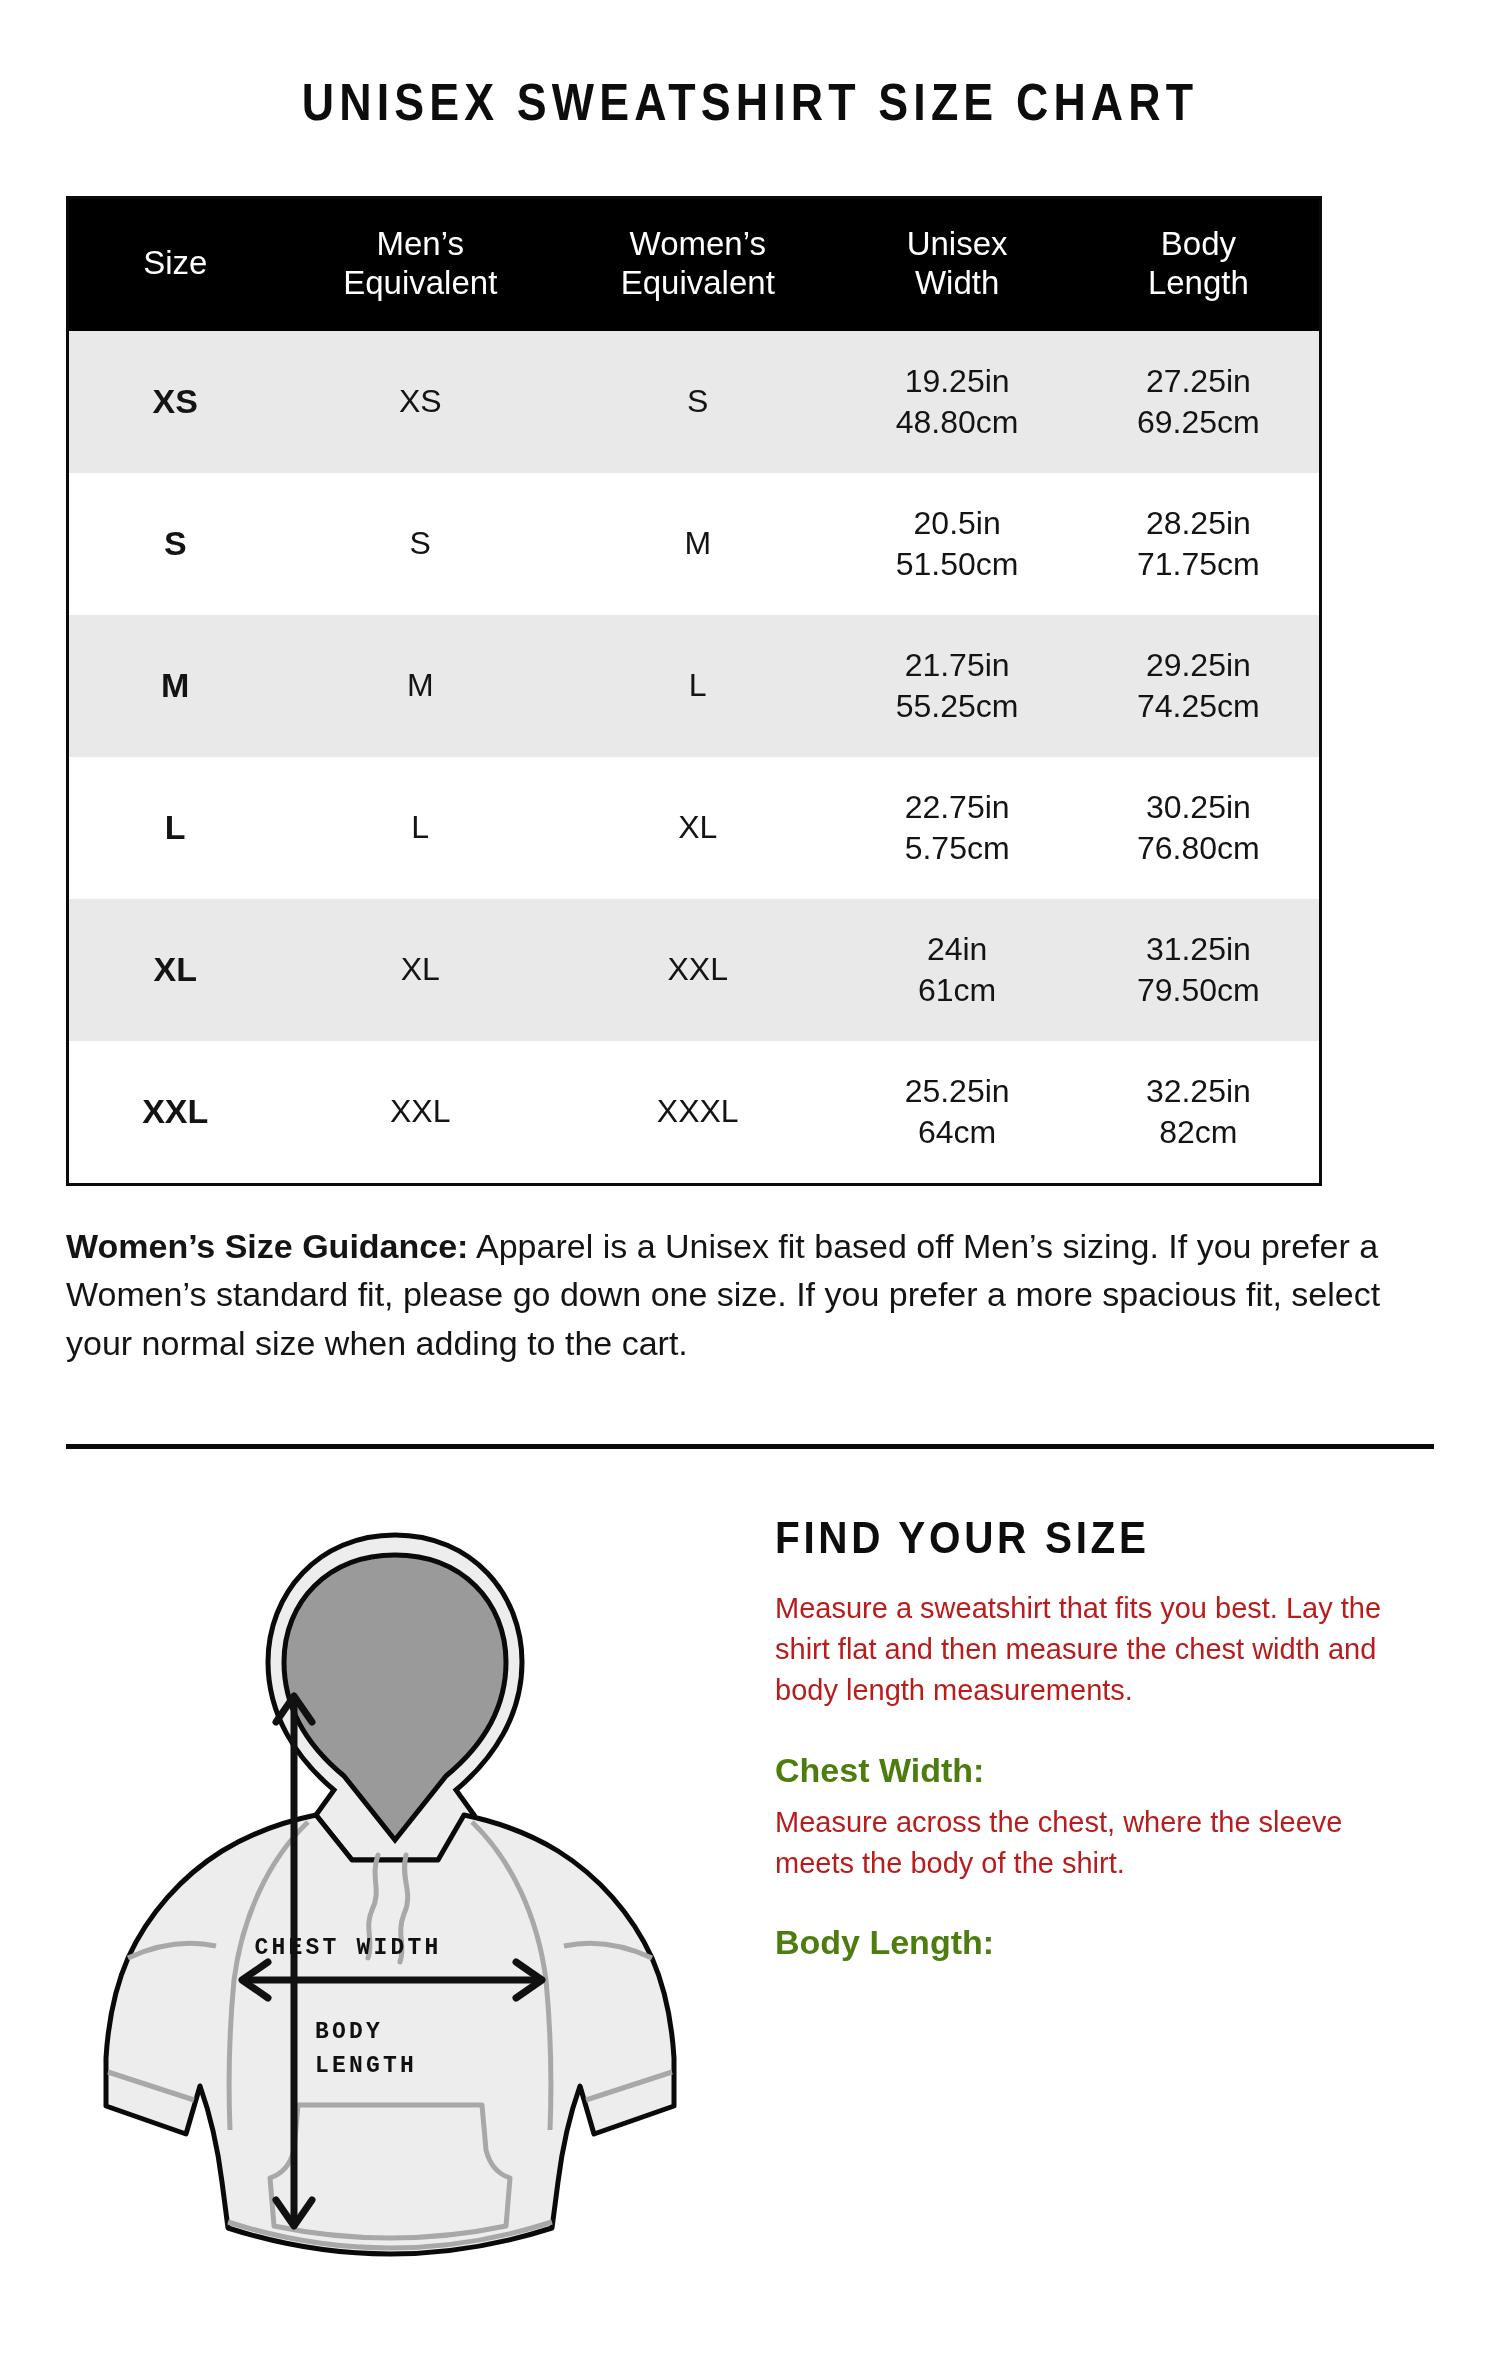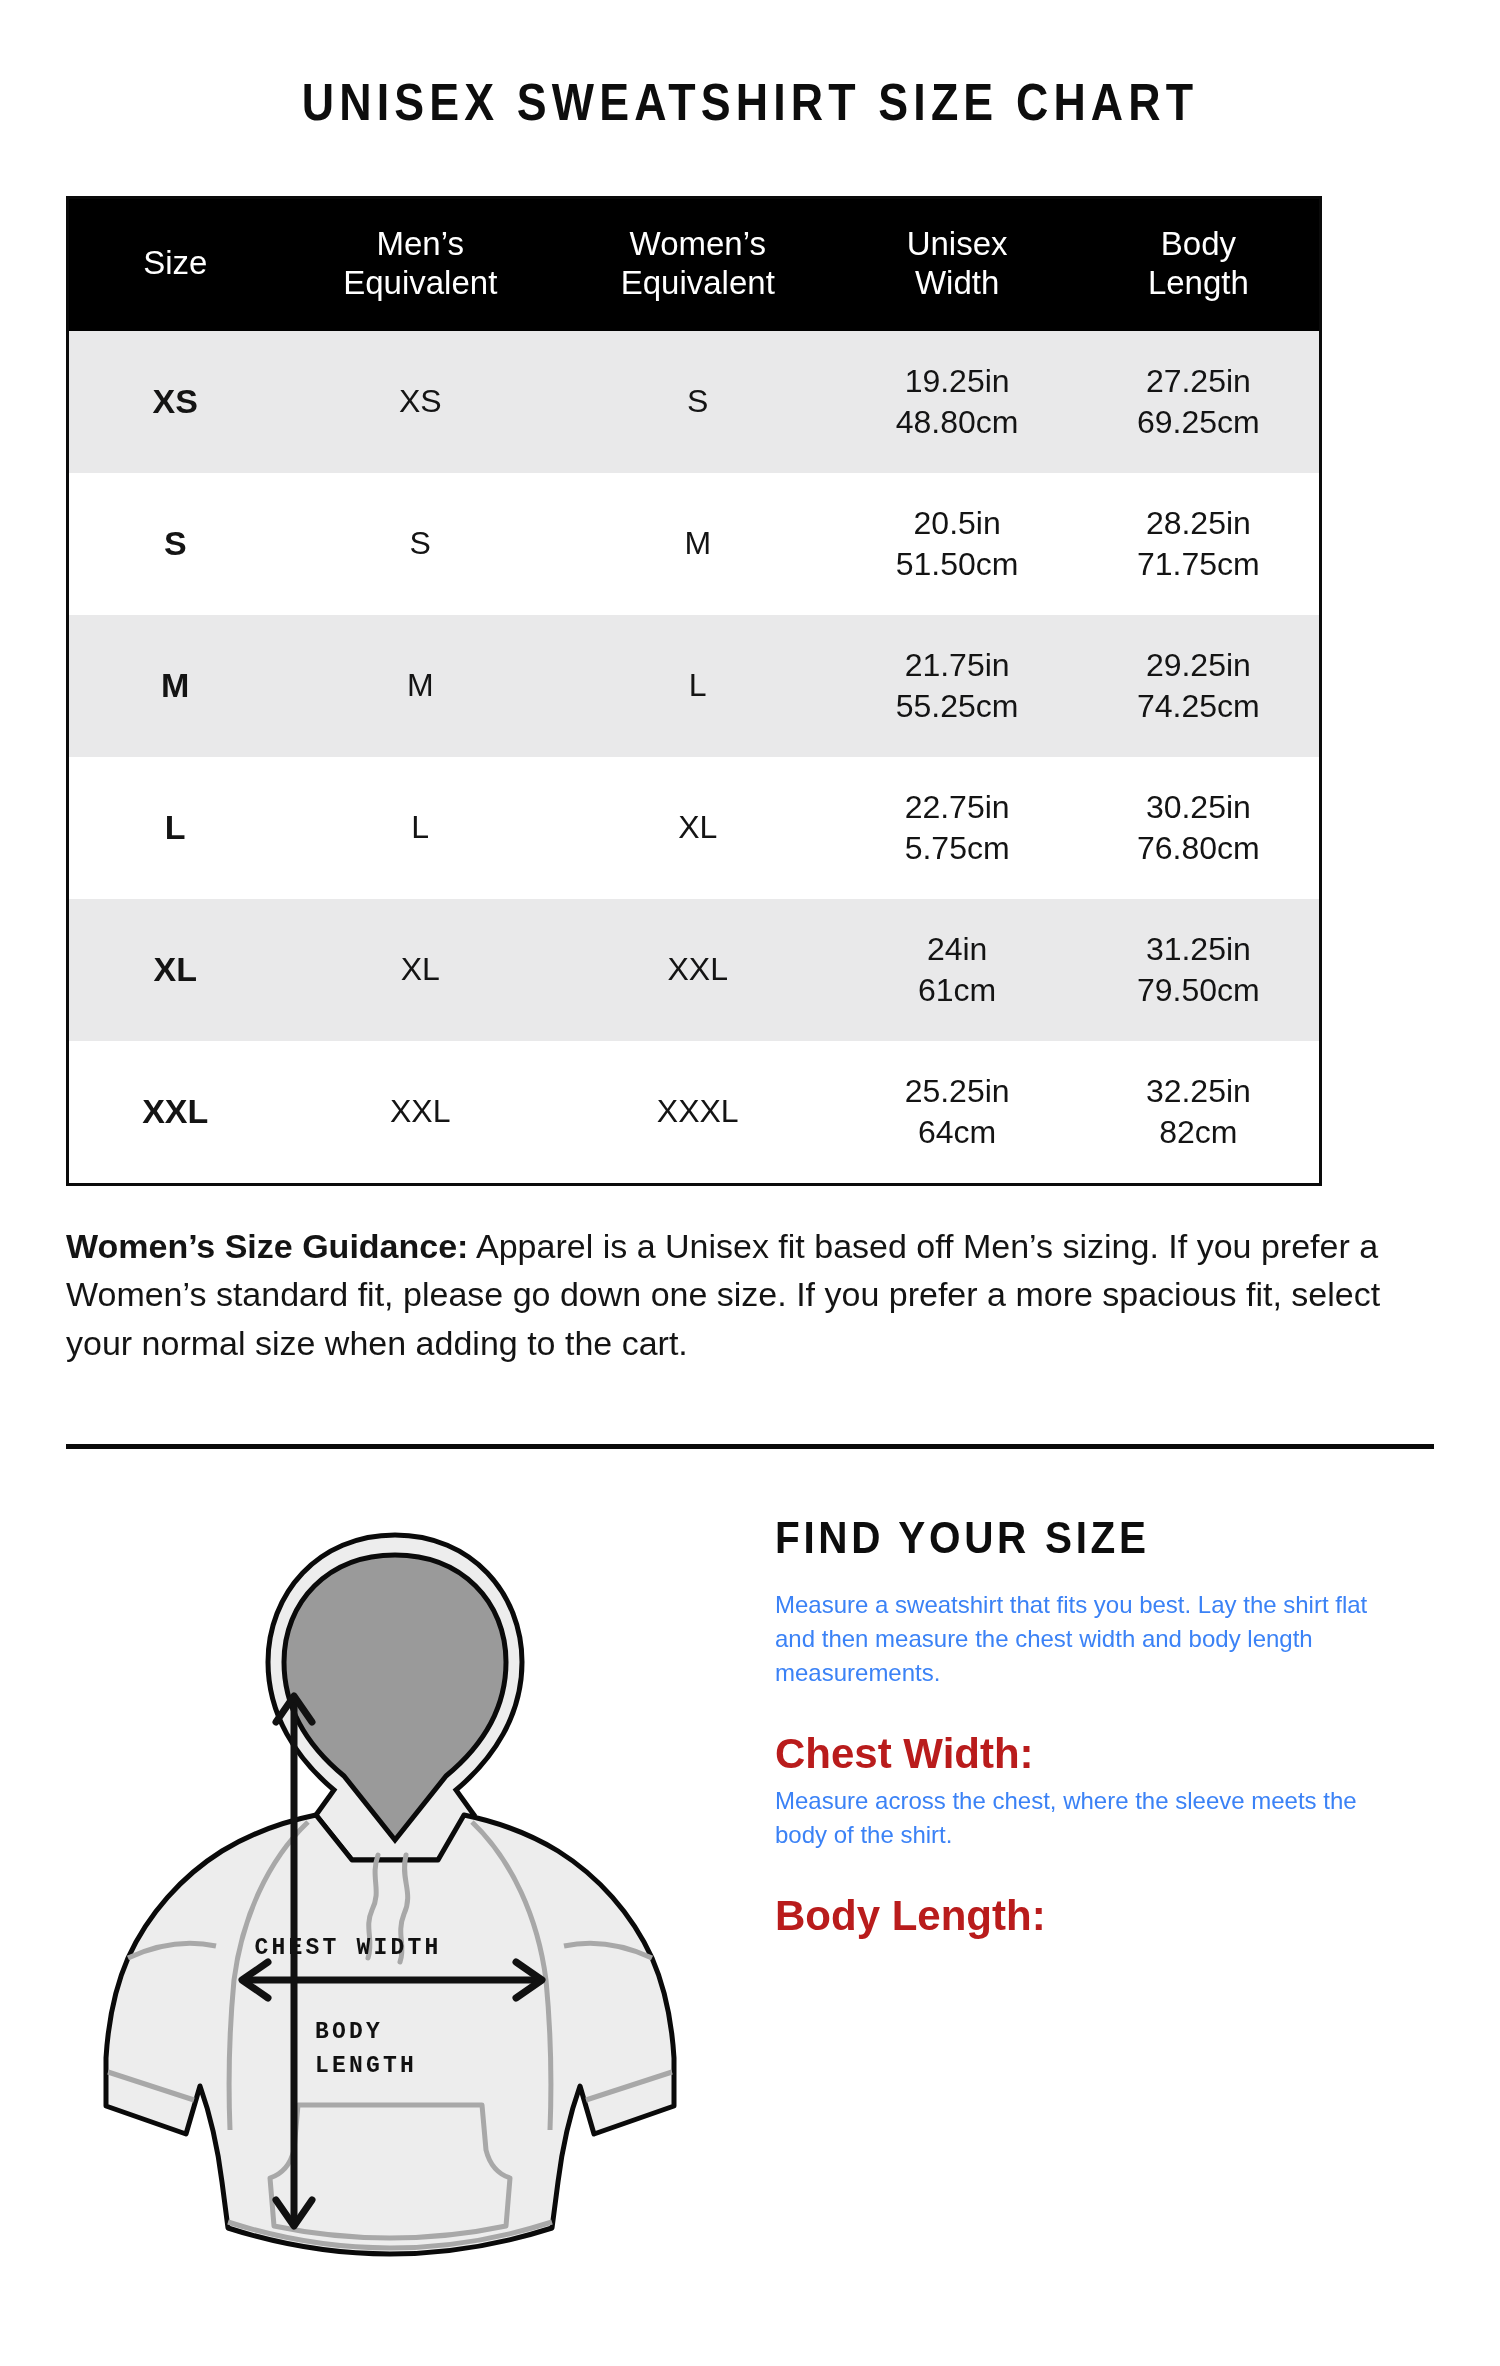--- a/index.html
+++ b/index.html
@@ -153,33 +153,33 @@
     font-weight: bold;
     letter-spacing: 4px;
     line-height: 1;
     color: #0d0d0d;
     margin: 0 0 28px 0;
     transform: scaleX(0.92);
     transform-origin: left center;
   }
   .info-para {
     font-family: "Liberation Sans Narrow", "Liberation Sans", sans-serif;
-    font-size: 24px;
+    font-size: 29px;
     line-height: 1.42;
-    color: #3b82f6;
-    margin: 0 0 34px 0;
+    color: #b91c1c;
+    margin: 8px 0 34px 0;
     max-width: 620px;
   }
   .info-para.tight { margin-bottom: 30px; }
   .info-sub {
     font-family: "Liberation Sans Narrow", "Liberation Sans", sans-serif;
-    font-size: 42px;
+    font-size: 34px;
     font-weight: bold;
     line-height: 1.42;
-    color: #b91c1c;
+    color: #4d7c0f;
     margin: 0;
   }
   .measure-label {
     font-family: "Liberation Mono", "Liberation Sans Narrow", monospace;
     font-size: 23px;
     font-weight: bold;
     letter-spacing: 3.2px;
     fill: #111111;
   }
 </style>

